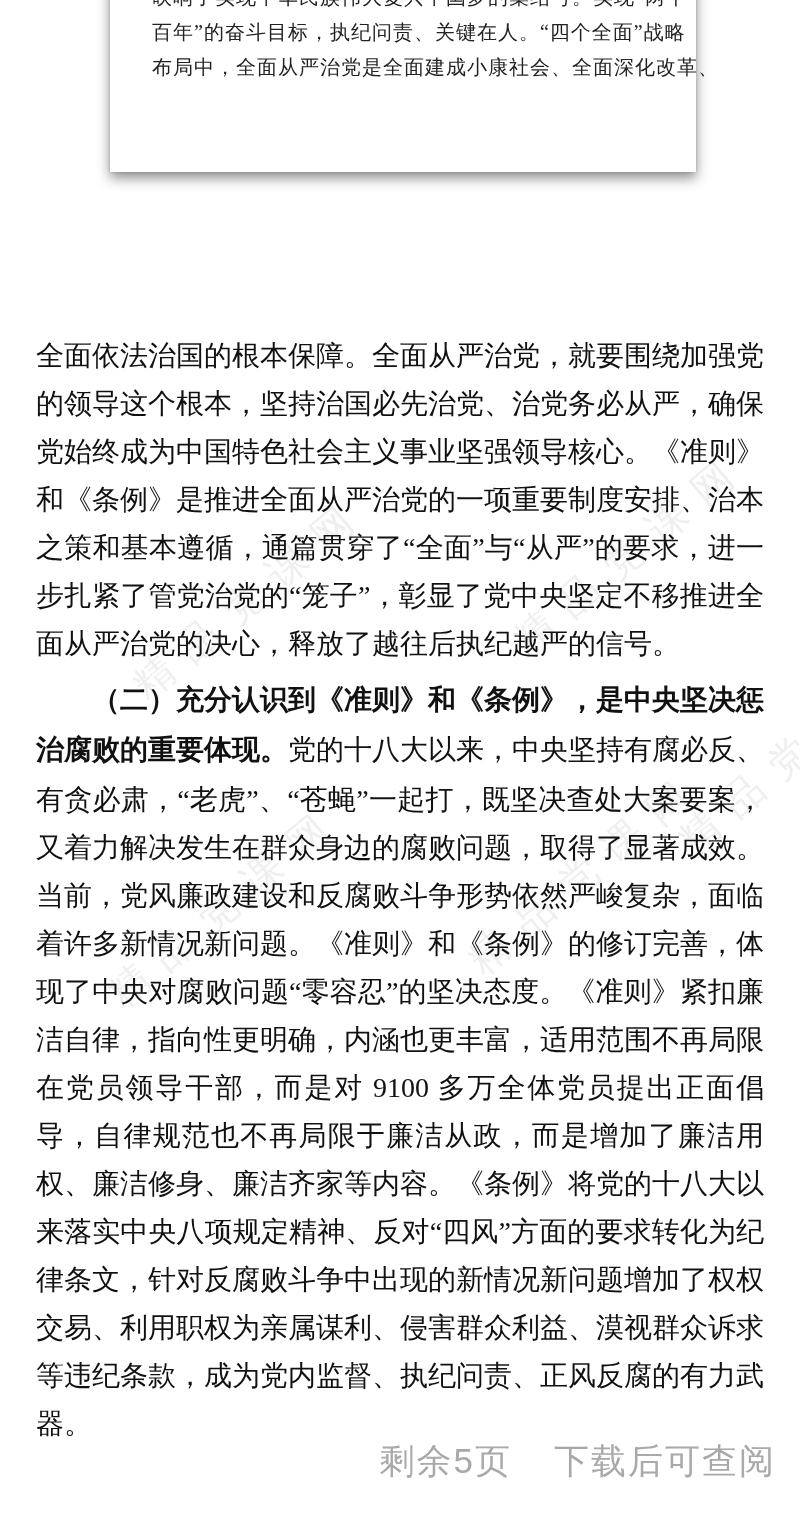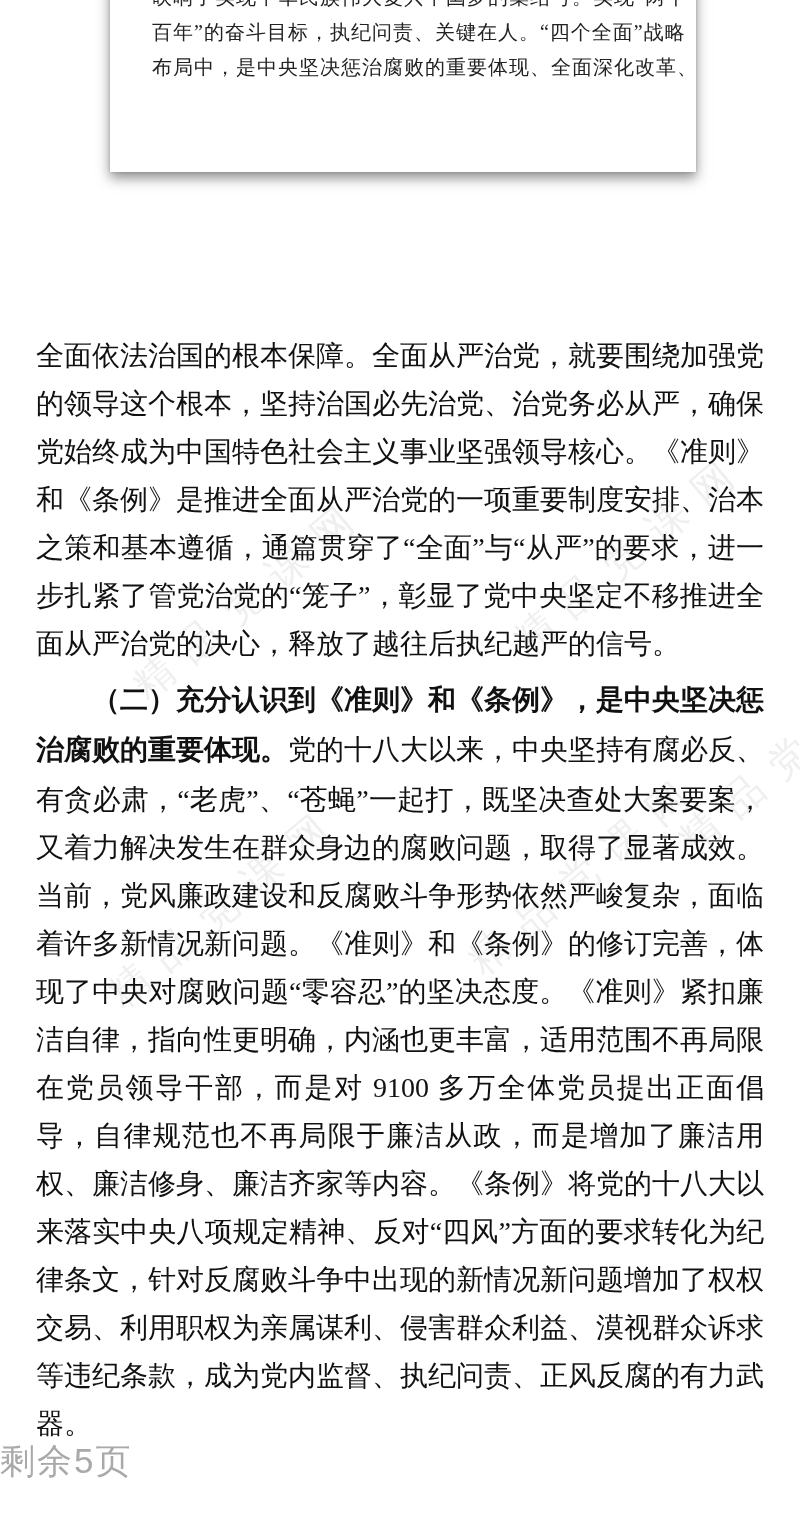--- a/index.html
+++ b/index.html
@@ -71,21 +71,21 @@
   .para-indent { text-indent: 2em; }
   .para-bold-lead { font-weight: bold; font-family: Liberation Mono, monospace; }
 
   
   .footer-note {
     position: absolute;
     left: 0;
     top: 1438px;
     width: 776px;
     display: flex;
-    justify-content: space-between;
+    justify-content: flex-end;
     align-items: baseline;
     gap: 42px;
     z-index: 2;
     font-family: "Liberation Sans", "DejaVu Sans", sans-serif;
     font-size: 35px;
     color: #a9a9a9;
     letter-spacing: 2px;
   }
 </style>
 </head>
@@ -95,25 +95,26 @@
 
   <div class="wm wm1">精品党课网</div>
   <div class="wm wm2">精品党课网</div>
   <div class="wm wm3">精品党课网</div>
   <div class="wm wm4">精品党课网</div>
   <div class="wm wm5">精品党课网</div>
 
   <div class="doc-card">
     <div class="card-line">吹响了实现中华民族伟大复兴中国梦的集结号。实现“两个</div>
     <div class="card-line">百年”的奋斗目标，执纪问责、关键在人。“四个全面”战略</div>
-    <div class="card-line">布局中，是中央坚决惩治腐败的重要体现、全面深化改革、</div>
+    <div class="card-line">布局中，全面从严治党是全面建成小康社会、全面深化改革、</div>
   </div>
 
   <div class="doc-body">
     <p>全面依法治国的根本保障。全面从严治党，就要围绕加强党的领导这个根本，坚持治国必先治党、治党务必从严，确保党始终成为中国特色社会主义事业坚强领导核心。《准则》和《条例》是推进全面从严治党的一项重要制度安排、治本之策和基本遵循，通篇贯穿了“全面”与“从严”的要求，进一步扎紧了管党治党的“笼子”，彰显了党中央坚定不移推进全面从严治党的决心，释放了越往后执纪越严的信号。</p>
     <p class="para-indent"><span class="para-bold-lead">（二）充分认识到《准则》和《条例》，是中央坚决惩治腐败的重要体现。</span><span>党的十八大以来，中央坚持有腐必反、有贪必肃，“老虎”、“苍蝇”一起打，既坚决查处大案要案，又着力解决发生在群众身边的腐败问题，取得了显著成效。当前，党风廉政建设和反腐败斗争形势依然严峻复杂，面临着许多新情况新问题。《准则》和《条例》的修订完善，体现了中央对腐败问题“零容忍”的坚决态度。《准则》紧扣廉洁自律，指向性更明确，内涵也更丰富，适用范围不再局限在党员领导干部，而是对 9100 多万全体党员提出正面倡导，自律规范也不再局限于廉洁从政，而是增加了廉洁用权、廉洁修身、廉洁齐家等内容。《条例》将党的十八大以来落实中央八项规定精神、反对“四风”方面的要求转化为纪律条文，针对反腐败斗争中出现的新情况新问题增加了权权交易、利用职权为亲属谋利、侵害群众利益、漠视群众诉求等违纪条款，成为党内监督、执纪问责、正风反腐的有力武器。</span></p>
   </div>
 
   <div class="footer-note">
     <span>剩余5页</span>
+    <span>下载后可查阅</span>
   </div>
 
 </div>
 
 </body></html>

